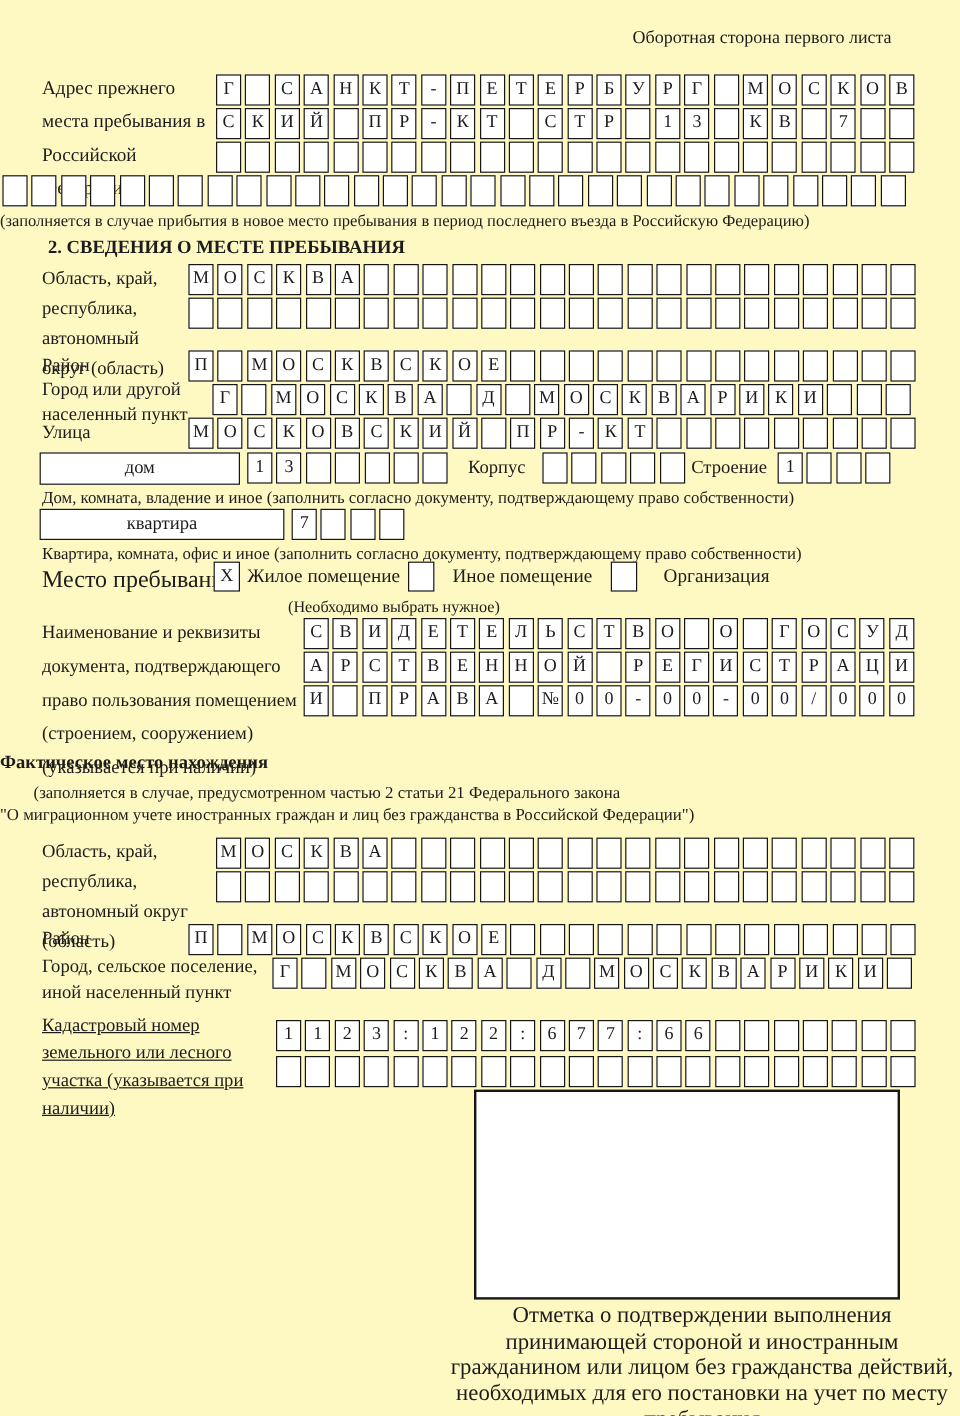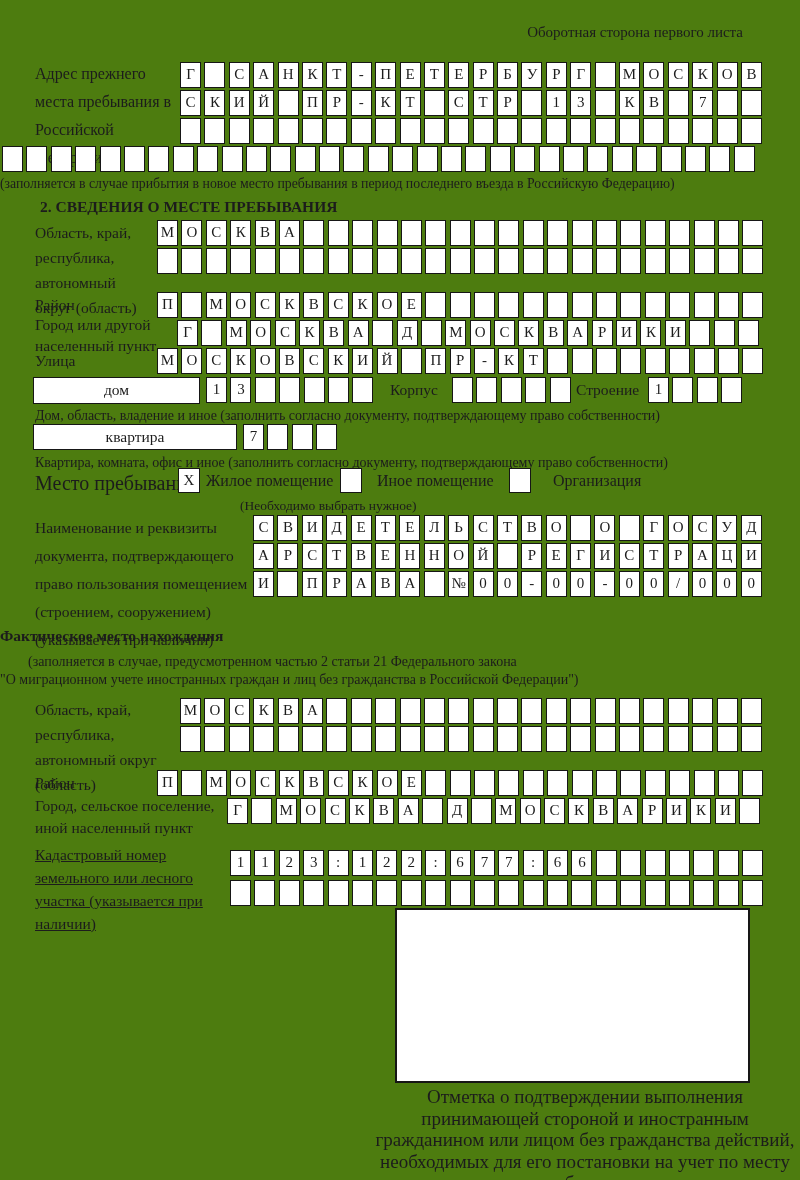--- a/index.html
+++ b/index.html
@@ -1,19 +1,19 @@
 <!DOCTYPE html>
 <html><head>
 <meta charset="utf-8">
 <style>
   html,body{margin:0;padding:0;background:#e8e8e8;}
   .page{
     position:relative;
     width:800px;height:1180px;
-    background:#4d7c0f;
+    background:#fef9c3;
     font-family:"Liberation Serif", serif;
     color:#1c1c1c;
     margin:0 auto;
     overflow:hidden;
   }
   .abs{position:absolute;}
   .lbl{font-size:15.5px;color:#1c1c1c;}
   .cells{position:absolute;white-space:nowrap;line-height:0;}
   .cell{
     display:inline-block;box-sizing:border-box;
@@ -66,21 +66,21 @@
 
   <div class="abs lbl" style="left:35px;top:352px;">Улица</div>
   <div class="cells" style="top:348px;left:157px;"><span class="cell">М</span><span class="cell">О</span><span class="cell">С</span><span class="cell">К</span><span class="cell">О</span><span class="cell">В</span><span class="cell">С</span><span class="cell">К</span><span class="cell">И</span><span class="cell">Й</span><span class="cell"></span><span class="cell">П</span><span class="cell">Р</span><span class="cell">-</span><span class="cell">К</span><span class="cell">Т</span><span class="cell"></span><span class="cell"></span><span class="cell"></span><span class="cell"></span><span class="cell"></span><span class="cell"></span><span class="cell"></span><span class="cell"></span><span class="cell"></span></div>
 
   <div class="abs bigbox-label" style="left:33px;top:377px;width:167px;height:27px;line-height:24px;">дом</div>
   <div class="cells" style="top:377px;left:206px;"><span class="cell">1</span><span class="cell">3</span><span class="cell"></span><span class="cell"></span><span class="cell"></span><span class="cell"></span><span class="cell"></span></div>
   <div class="abs lbl" style="left:390px;top:381px;">Корпус</div>
   <div class="cells" style="top:377px;left:452px;"><span class="cell"></span><span class="cell"></span><span class="cell"></span><span class="cell"></span><span class="cell"></span></div>
   <div class="abs lbl" style="left:576px;top:381px;">Строение</div>
   <div class="cells" style="top:377px;left:648px;"><span class="cell">1</span><span class="cell"></span><span class="cell"></span><span class="cell"></span></div>
-  <div class="abs" style="left:35px;top:408px;font-size:14px;">Дом, область, владение и иное (заполнить согласно документу, подтверждающему право собственности)</div>
+  <div class="abs" style="left:35px;top:408px;font-size:14px;">Дом, комната, владение и иное (заполнить согласно документу, подтверждающему право собственности)</div>
 
   <div class="abs bigbox-label" style="left:33px;top:424px;width:204px;height:26px;line-height:23px;">квартира</div>
   <div class="cells" style="top:424px;left:243px;"><span class="cell">7</span><span class="cell"></span><span class="cell"></span><span class="cell"></span></div>
   <div class="abs" style="left:35px;top:455px;font-size:14px;">Квартира, комната, офис и иное (заполнить согласно документу, подтверждающему право собственности)</div>
 
   <div class="abs" style="left:35px;top:472px;font-size:20px;">Место пребывания:</div>
   <div class="abs checkbox" style="left:178px;top:468px;">X</div>
   <div class="abs" style="left:206px;top:472px;font-size:16px;">Жилое помещение</div>
   <div class="abs checkbox" style="left:340px;top:468px;"></div>
   <div class="abs" style="left:377px;top:472px;font-size:16px;">Иное помещение</div>

